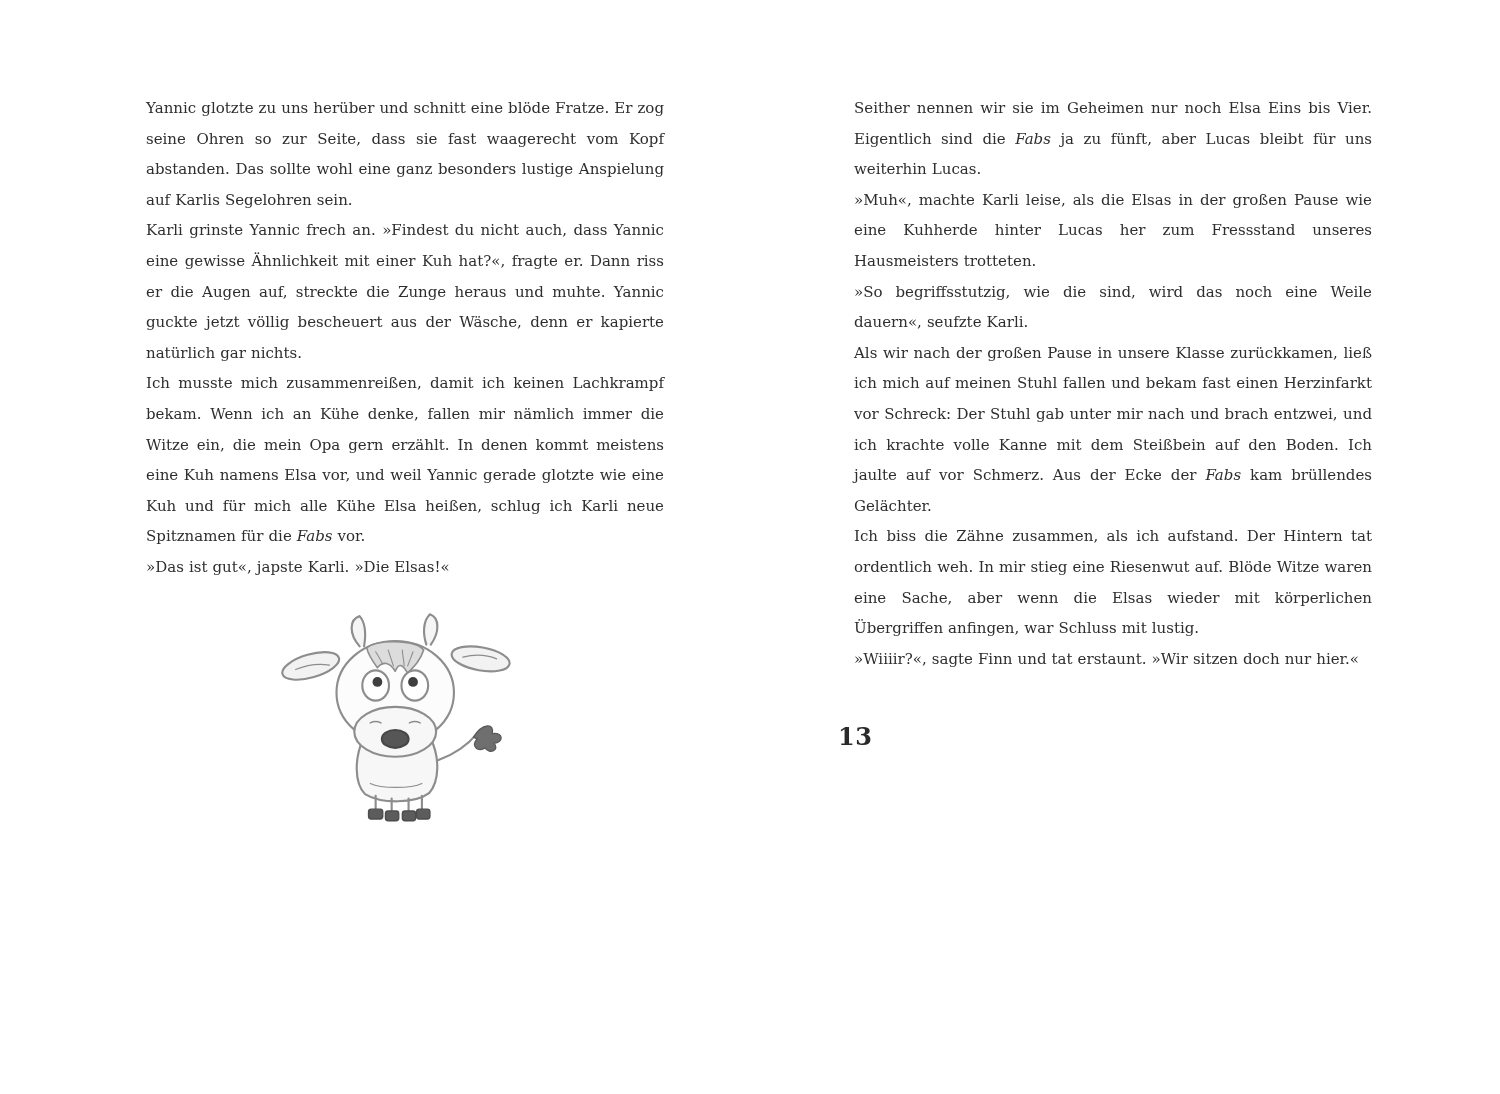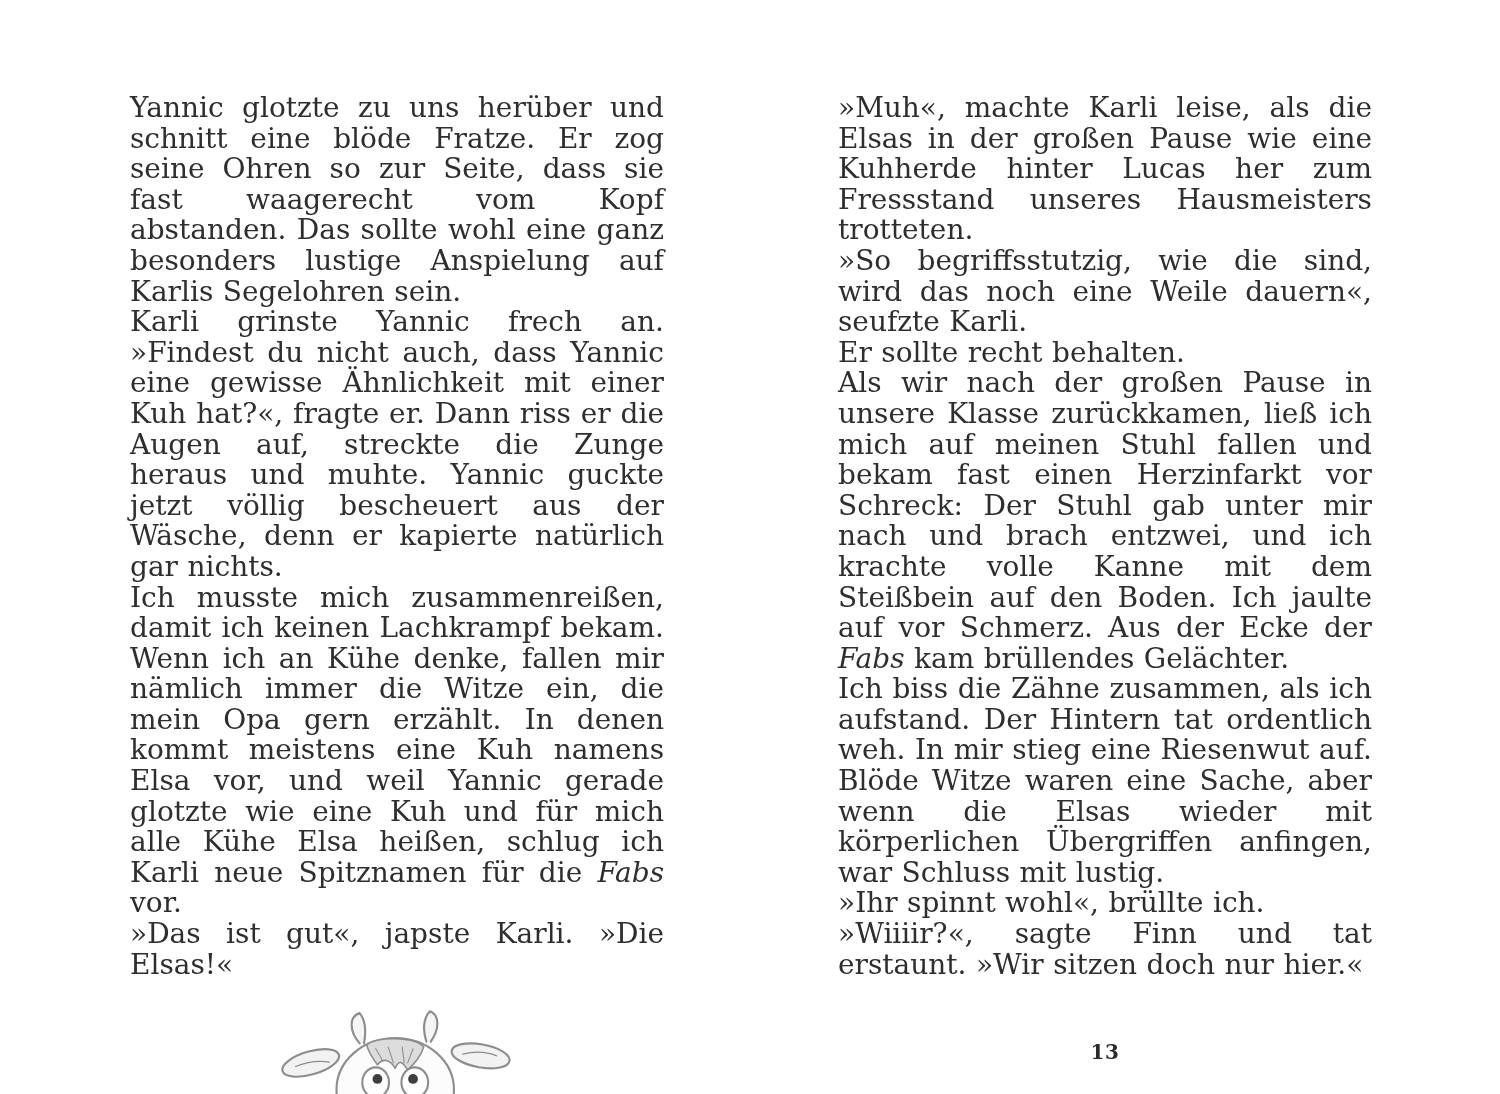--- a/index.html
+++ b/index.html
@@ -14,37 +14,38 @@
     color: #2e2e2e;
   }
   .page {
     position: absolute;
     top: 93px;
     width: 534px;
   }
   .page-left  { left: 130px; }
   .page-right { left: 838px; }
   .text-block p.para {
-    font-size: 28px;
+    font-size: 15px;
     line-height: 30.6px;
     text-align: justify;
     hyphens: auto;
     -webkit-hyphens: auto;
     word-spacing: 0.02em;
+    margin-left: 16px;
   }
   .text-block em { font-style: italic; }
   .illustration {
     margin-top: 26px;
     text-align: center;
   }
   .page-number {
-    margin-top: 60px;
-    text-align: center;
+    margin-top: 48px;
+    text-align: left;
     font-weight: bold;
-    font-size: 20px;
+    font-size: 24px;
     letter-spacing: 0.5px;
     color: #2a2a2a;
   }
 </style>
 </head>
 <body>
 
 <div>
 
   <div class="page page-left">
@@ -99,25 +100,24 @@
           <path d="M100 128 C104 126 108 126 112 128" stroke-width="1.8"></path>
           <path d="M144 128 C148 126 152 126 156 128" stroke-width="1.8"></path>
           <ellipse cx="128" cy="146" rx="15" ry="10" fill="#565656" stroke="#474747"></ellipse>
         </g>
       </svg>
     </div>
   </div>
 
   <div class="page page-right">
     <div class="text-block">
+        <p class="para"><span>Seither nennen wir sie im Geheimen nur noch Elsa Eins bis Vier. Eigentlich sind die </span><em>Fabs</em><span> ja zu fünft, aber Lucas bleibt für uns weiterhin Lucas.</span></p>
         <p class="para"><span>»Muh«, machte Karli leise, als die Elsas in der großen Pause wie eine Kuhherde hinter Lucas her zum Fressstand unseres Hausmeisters trotteten.</span></p>
         <p class="para"><span>»So begriffsstutzig, wie die sind, wird das noch eine Weile dauern«, seufzte Karli.</span></p>
-        <p class="para"><span>Er sollte recht behalten.</span></p>
         <p class="para"><span>Als wir nach der großen Pause in unsere Klasse zurückkamen, ließ ich mich auf meinen Stuhl fallen und bekam fast einen Herzinfarkt vor Schreck: Der Stuhl gab unter mir nach und brach entzwei, und ich krachte volle Kanne mit dem Steißbein auf den Boden. Ich jaulte auf vor Schmerz. Aus der Ecke der </span><em>Fabs</em><span> kam brüllendes Gelächter.</span></p>
         <p class="para"><span>Ich biss die Zähne zusammen, als ich aufstand. Der Hintern tat ordentlich weh. In mir stieg eine Riesenwut auf. Blöde Witze waren eine Sache, aber wenn die Elsas wieder mit körperlichen Übergriffen anfingen, war Schluss mit lustig.</span></p>
-        <p class="para"><span>»Ihr spinnt wohl«, brüllte ich.</span></p>
         <p class="para"><span>»Wiiiir?«, sagte Finn und tat erstaunt. »Wir sitzen doch nur hier.«</span></p>
       </div>
 
     <div class="page-number">13</div>
   </div>
 
 </div>
 
 </body></html>

